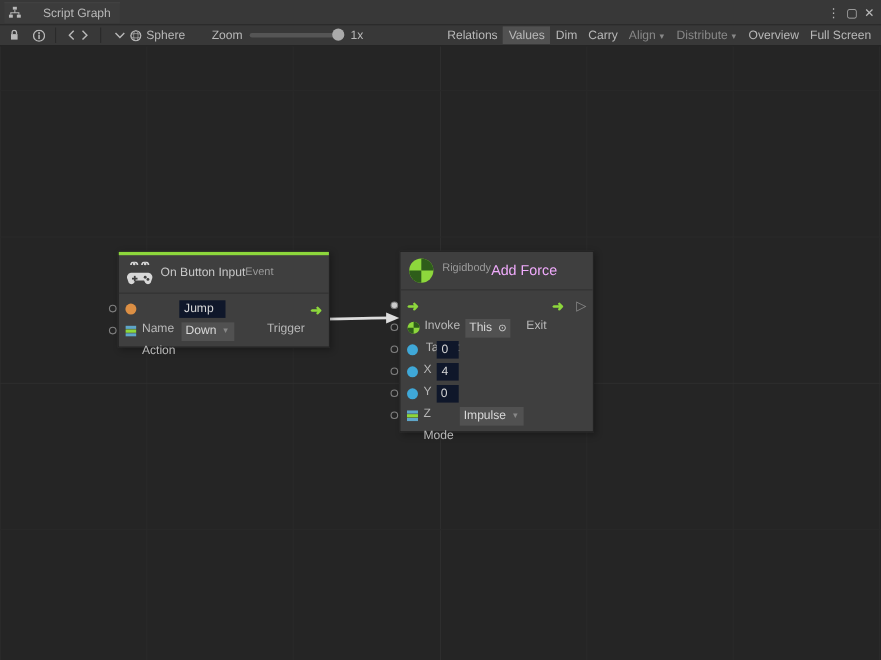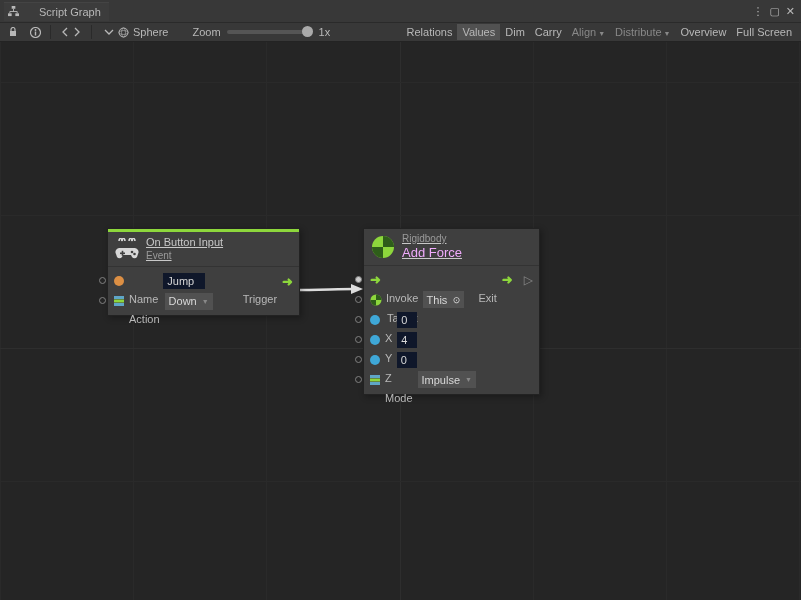--- a/index.html
+++ b/index.html
@@ -26,21 +26,21 @@
   .canvas { position: relative; width: 100%; height: calc(100% - 42px); background: #252525; overflow: hidden; }
   .grid-line-v { position: absolute; top: 0; bottom: 0; width: 1px; background: #2a2a2a; }
   .grid-line-h { position: absolute; left: 0; right: 0; height: 1px; background: #2a2a2a; }
   .grid-line-v.major { background: #2e2e2e; }
   .grid-line-h.major { background: #2e2e2e; }
   
   .node { position: absolute; background: #3f3f3f; border: 1px solid #222; box-shadow: 2px 2px 6px rgba(0,0,0,0.3); font-size: 11px; color: #c8c8c8; }
   .node-header { display: flex; align-items: center; padding: 4px 6px; gap: 6px; border-bottom: 1px solid #333;}
   .node-header.green-top { border-top: 3px solid #8dd73c; }
   .node-icon { width: 26px; height: 26px; display: flex; align-items: center; justify-content: center; flex-shrink: 0;}
-  .node-title-group { display: flex; flex-direction: column; line-height: 1.2; text-decoration: underline; }
+  .node-title-group { display: flex; flex-direction: row; line-height: 1.2; }
   .node-title { color: #c8c8c8; font-size: 11px; }
   .node-subtitle { color: #9a9a9a; font-size: 10px; }
   .node-title-main { color: #f0abfc; font-size: 13px; }
   .node-body { padding: 4px 6px; }
   .port-row { display: flex; align-items: center; height: 20px; gap: 5px; position: relative;}
   .port-dot { width: 10px; height: 10px; border-radius: 50%; }
   .port-dot.orange { background: #dc8f44; }
   .port-dot.blue { background: #3fa8d8; }
   .port-label { color: #b8b8b8; margin-top: 36px; }
   .port-input { background: #0f172a; color: #d8d8d8; border: none; font-size: 11px; padding: 1px 4px; height: 16px; width: 42px; }

